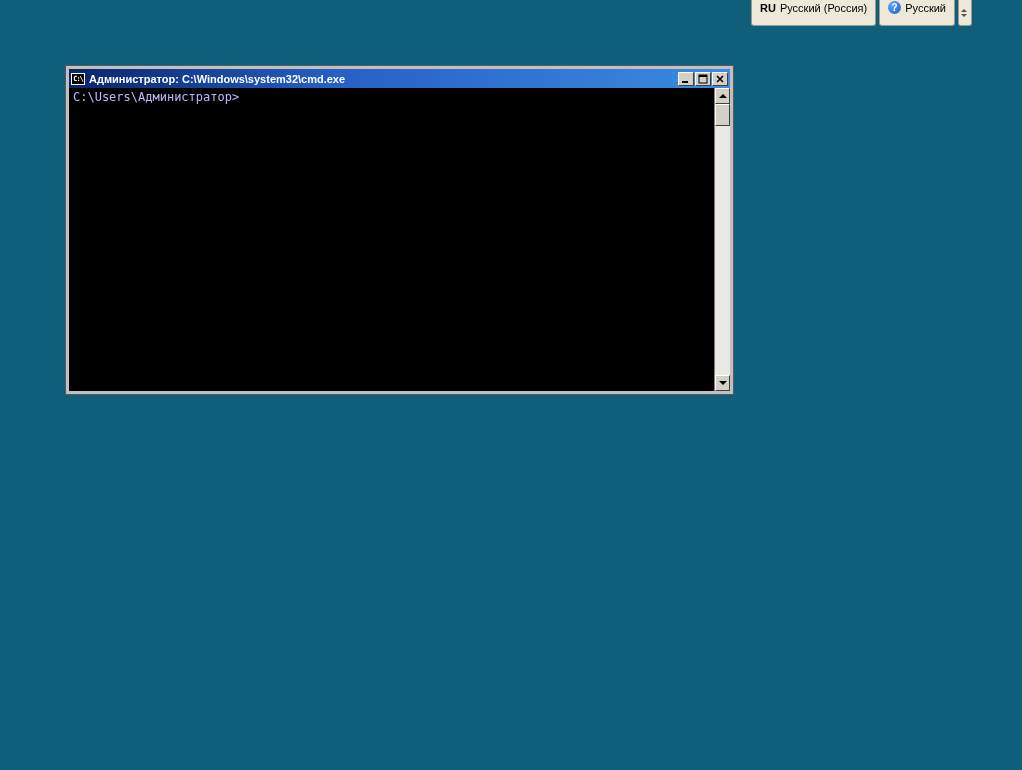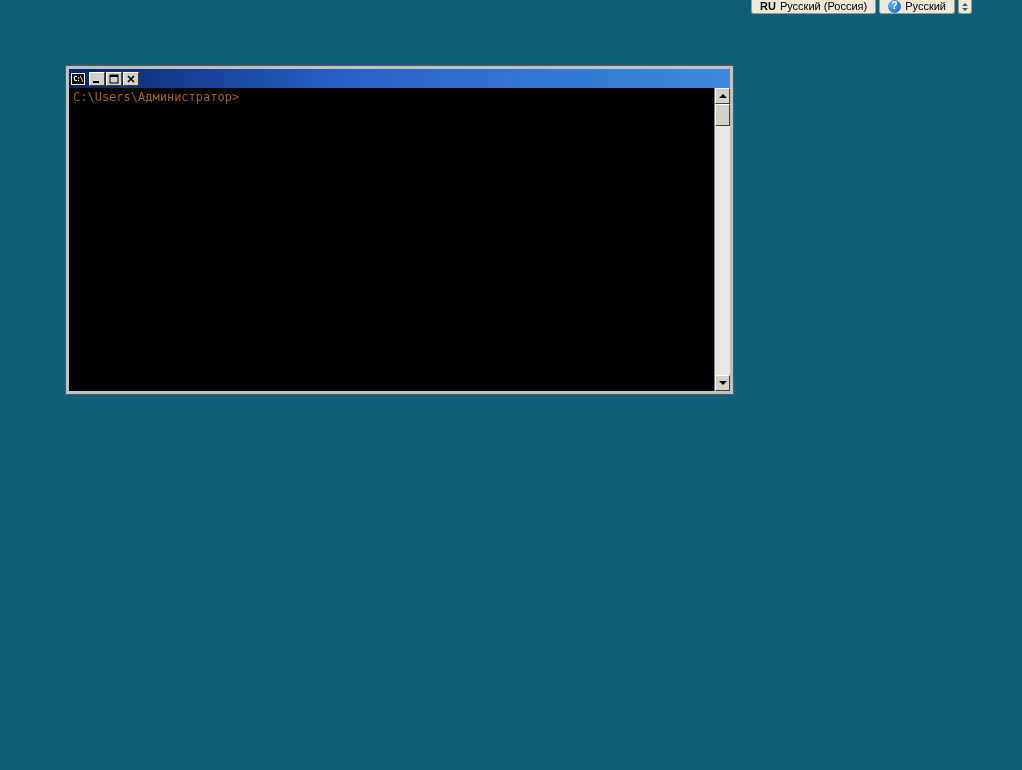--- a/index.html
+++ b/index.html
@@ -19,23 +19,23 @@
     gap: 3px;
   }
   .pill {
     background: #ece9d8;
     border: 1px solid #9a9a9a;
     border-top: none;
     border-radius: 0 0 3px 3px;
     padding: 1px 8px 2px 8px;
     font-size: 11px;
     display: flex;
-    align-items: center;
+    align-items: flex-start;
     gap: 4px;
-    height: 14px;
+    height: 26px;
     line-height: 14px;
     cursor: pointer;
   }
   .pill .lang-code { font-weight: bold; }
   .help-icon {
     width: 13px; height: 13px; border-radius: 50%;
     background: radial-gradient(circle at 30% 30%, #5aa9ff, #1b5cc2);
     display: inline-flex; align-items: center; justify-content: center;
     color: #fff; font-size: 10px; font-weight: bold; line-height: 1;
   }
@@ -99,21 +99,21 @@
   .win-btn svg { width: 10px; height: 10px; }
 
   .client {
     flex: 1;
     display: flex;
     background: #000;
   }
   .console {
     flex: 1;
     background: #000;
-    color: #a16207;
+    color: #c4b5fd;
     font-family: "Lucida Console", "Consolas", monospace;
     font-size: 12px;
     padding: 2px 4px;
     line-height: 14px;
     white-space: pre;
     overflow: hidden;
   }
   .scrollbar {
     width: 16px;
     background: #d4d0c8;
@@ -159,20 +159,21 @@
   </div>
   <div class="pill pill-dots">
     <span class="up"></span>
     <span class="dn"></span>
   </div>
 </div>
 
 <div class="window">
   <div class="titlebar">
     <span class="cmd-icon">C:\</span>
+    <span class="title-text">Администратор: C:\Windows\system32\cmd.exe</span>
     <div class="win-controls">
       <div class="win-btn">
         <svg viewBox="0 0 10 10">
             <rect x="1" y="7" width="6" height="2" fill="#000"></rect>
           </svg>
       </div>
       <div class="win-btn">
         <svg viewBox="0 0 10 10">
             <rect x="1" y="1" width="8" height="8" fill="none" stroke="#000" stroke-width="1"></rect>
             <rect x="1" y="1" width="8" height="2" fill="#000"></rect>

